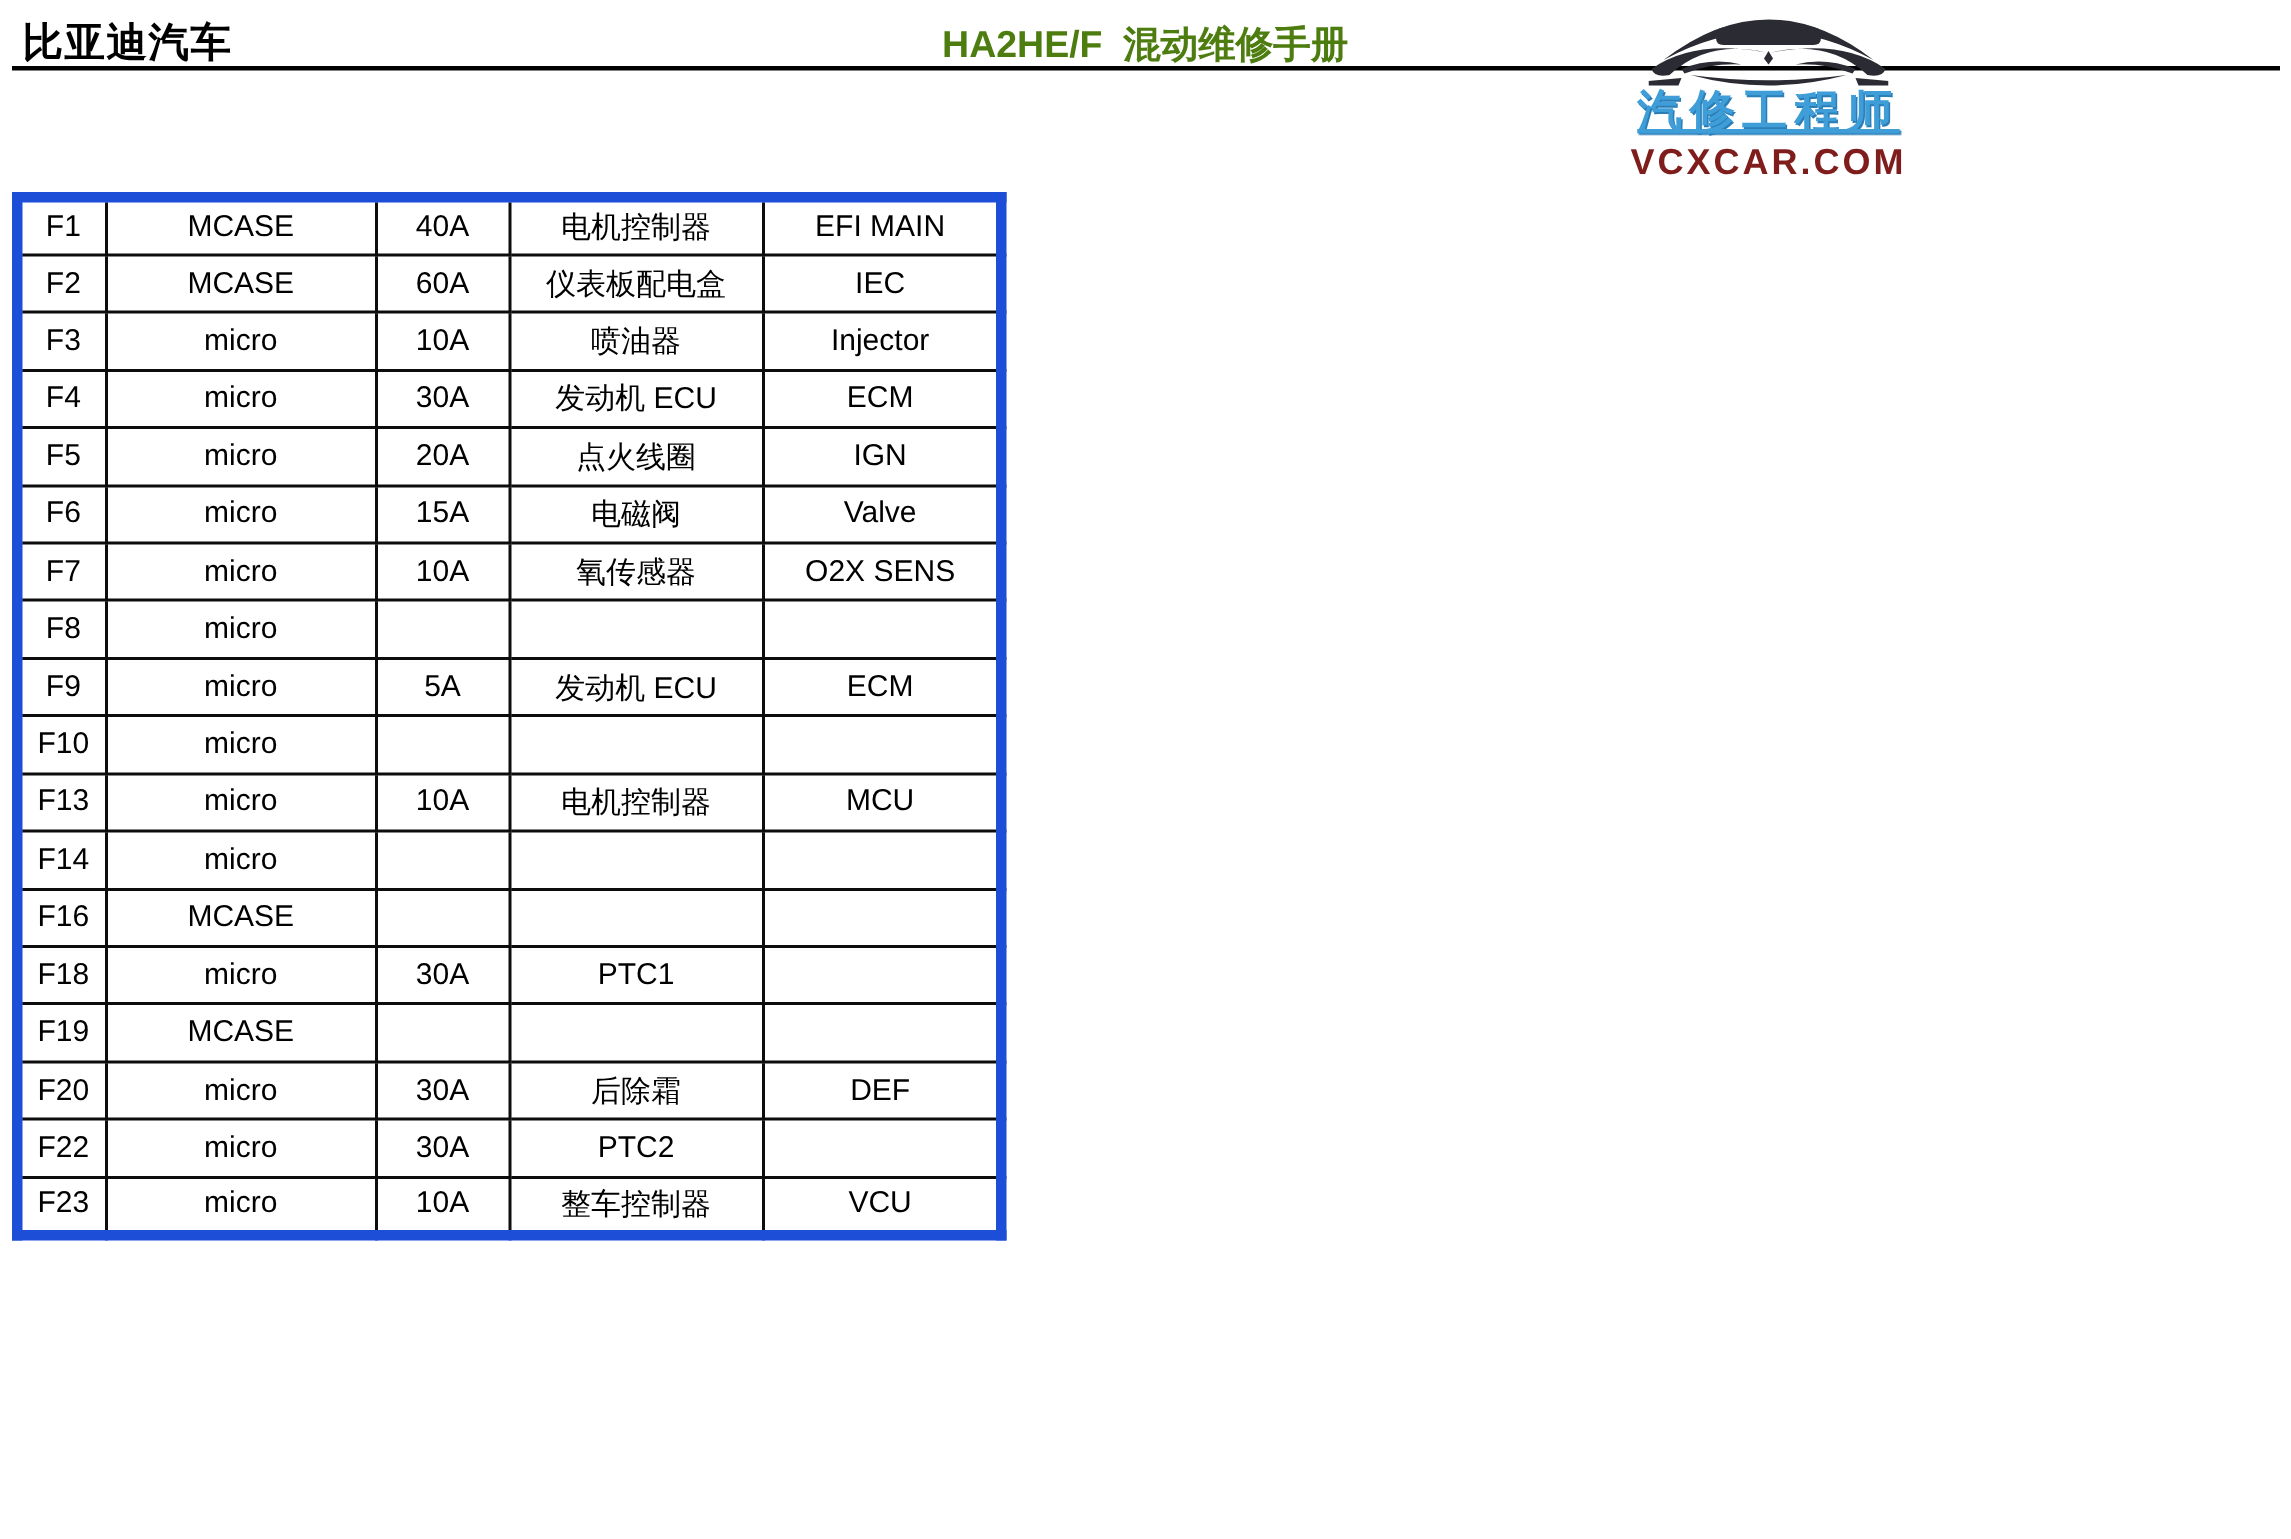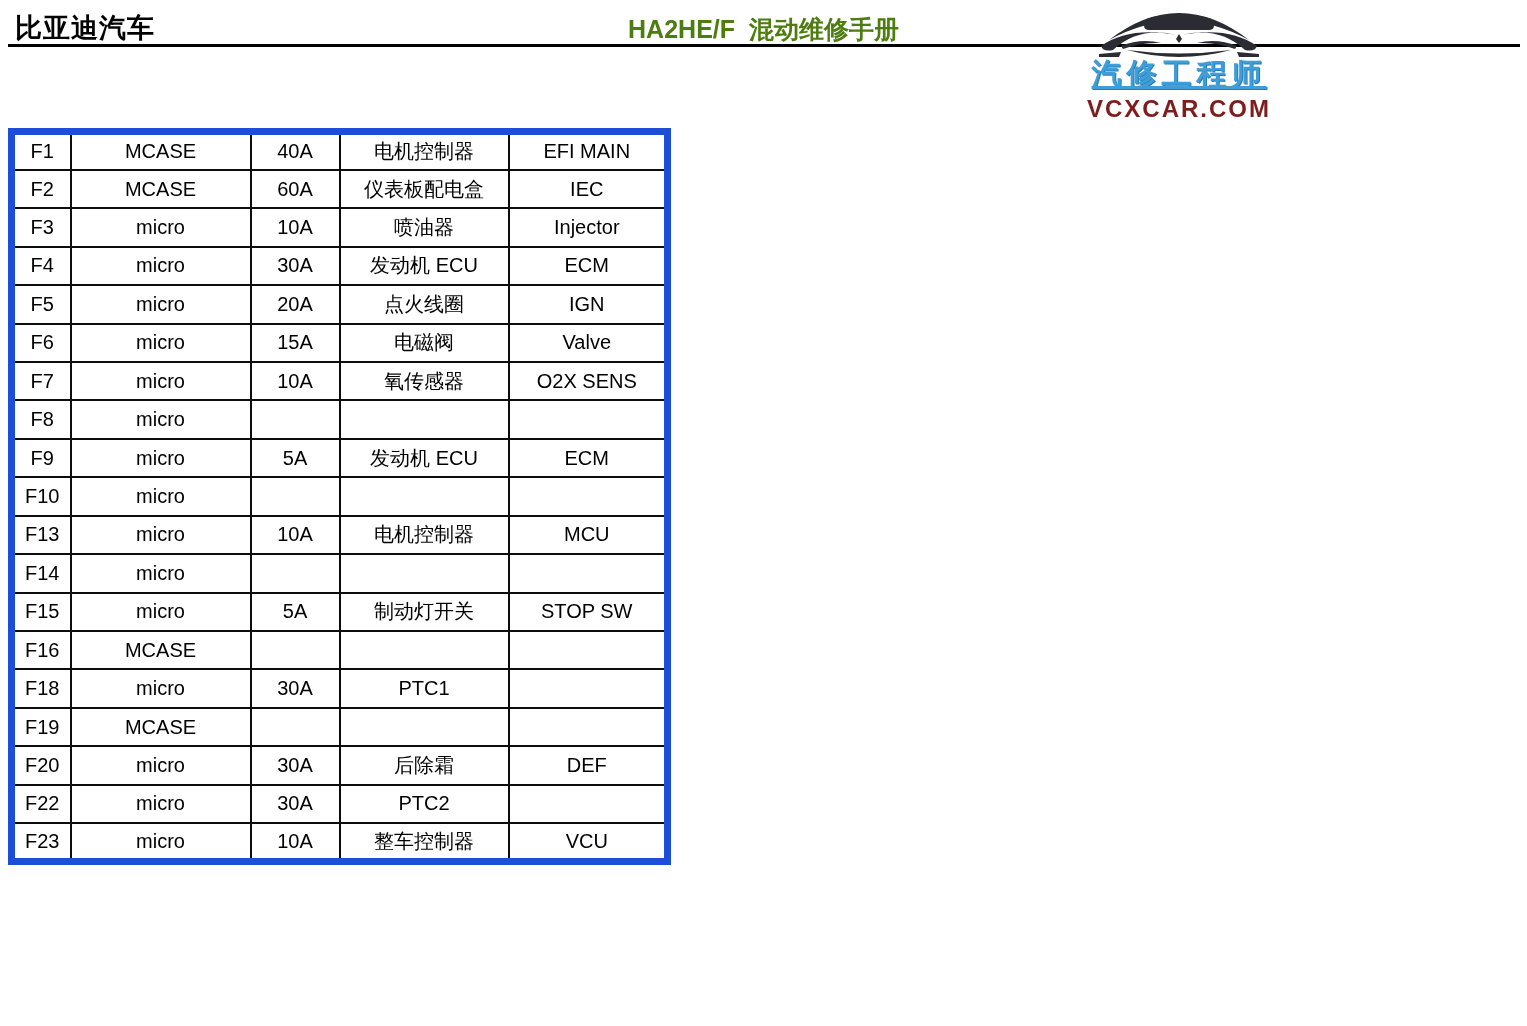--- a/index.html
+++ b/index.html
@@ -217,27 +217,20 @@
         </tr>
 
         <tr>
           <td>F14</td>
           <td>micro</td>
           <td></td>
           <td></td>
           <td></td>
         </tr>
 
-        <tr>
-          <td>F15</td>
-          <td>micro</td>
-          <td>5A</td>
-          <td>制动灯开关</td>
-          <td>STOP SW</td>
-        </tr>
 
         <tr>
           <td>F16</td>
           <td>MCASE</td>
           <td></td>
           <td></td>
           <td></td>
         </tr>
 
 

